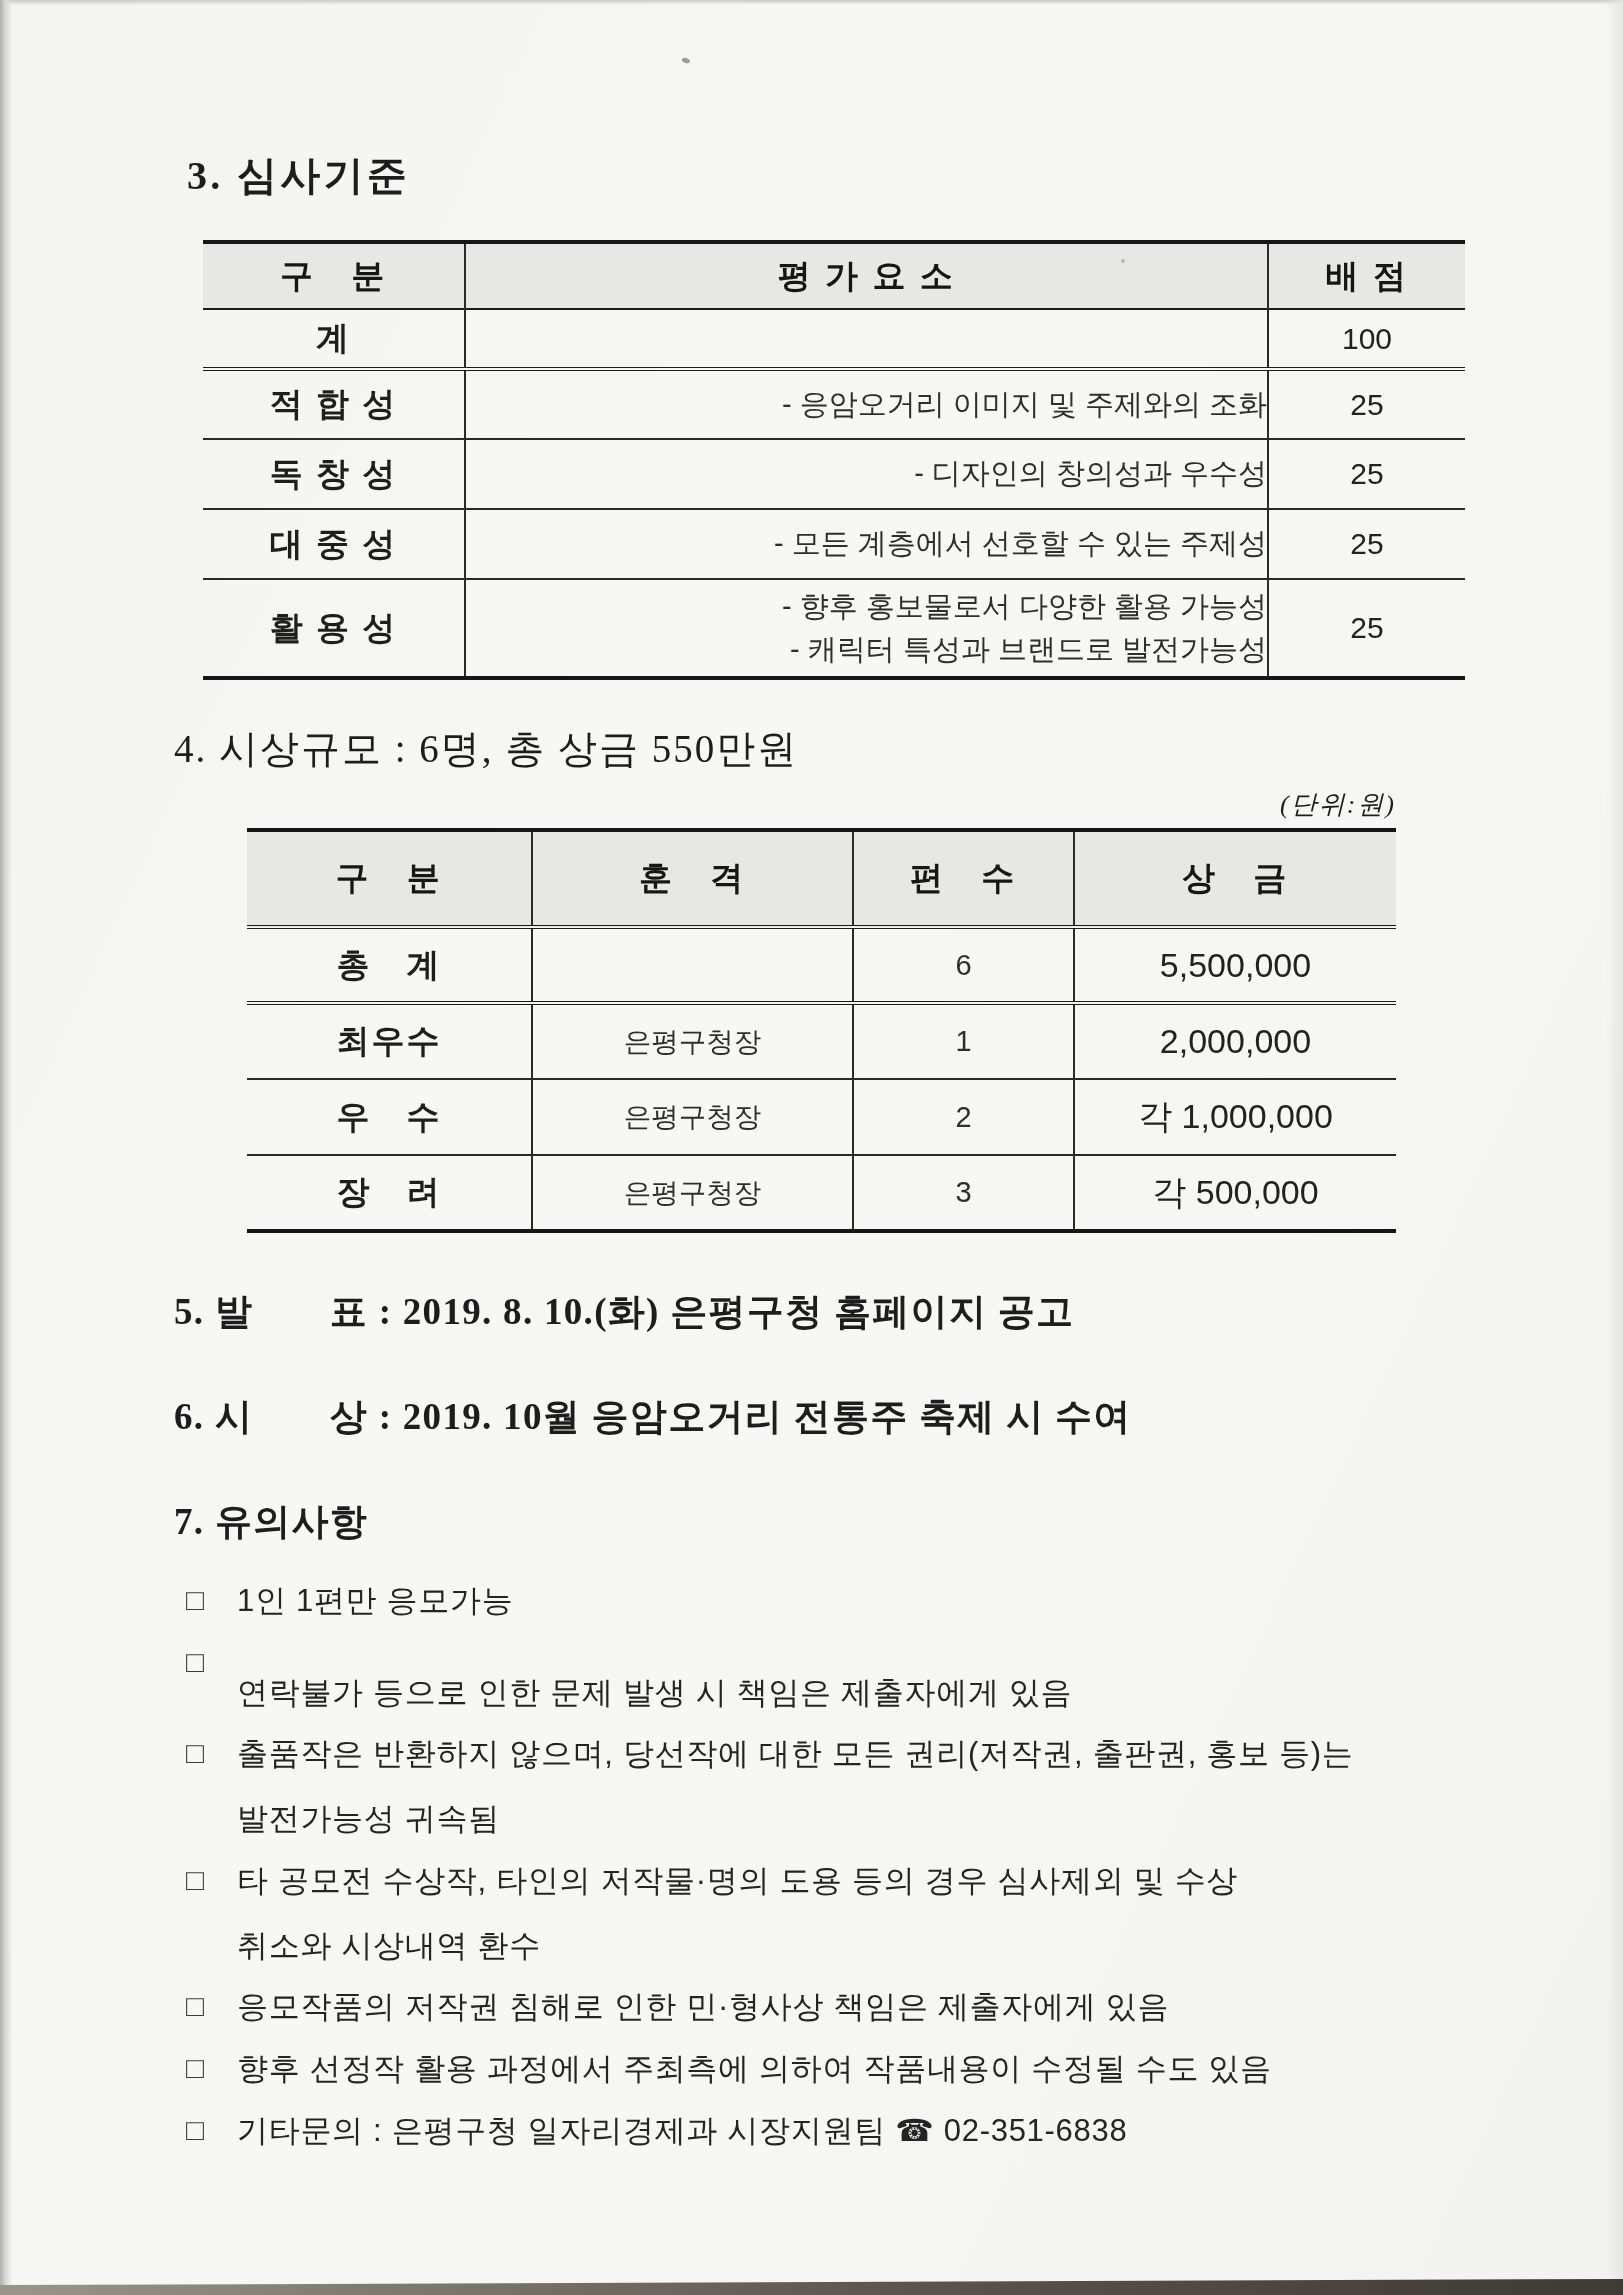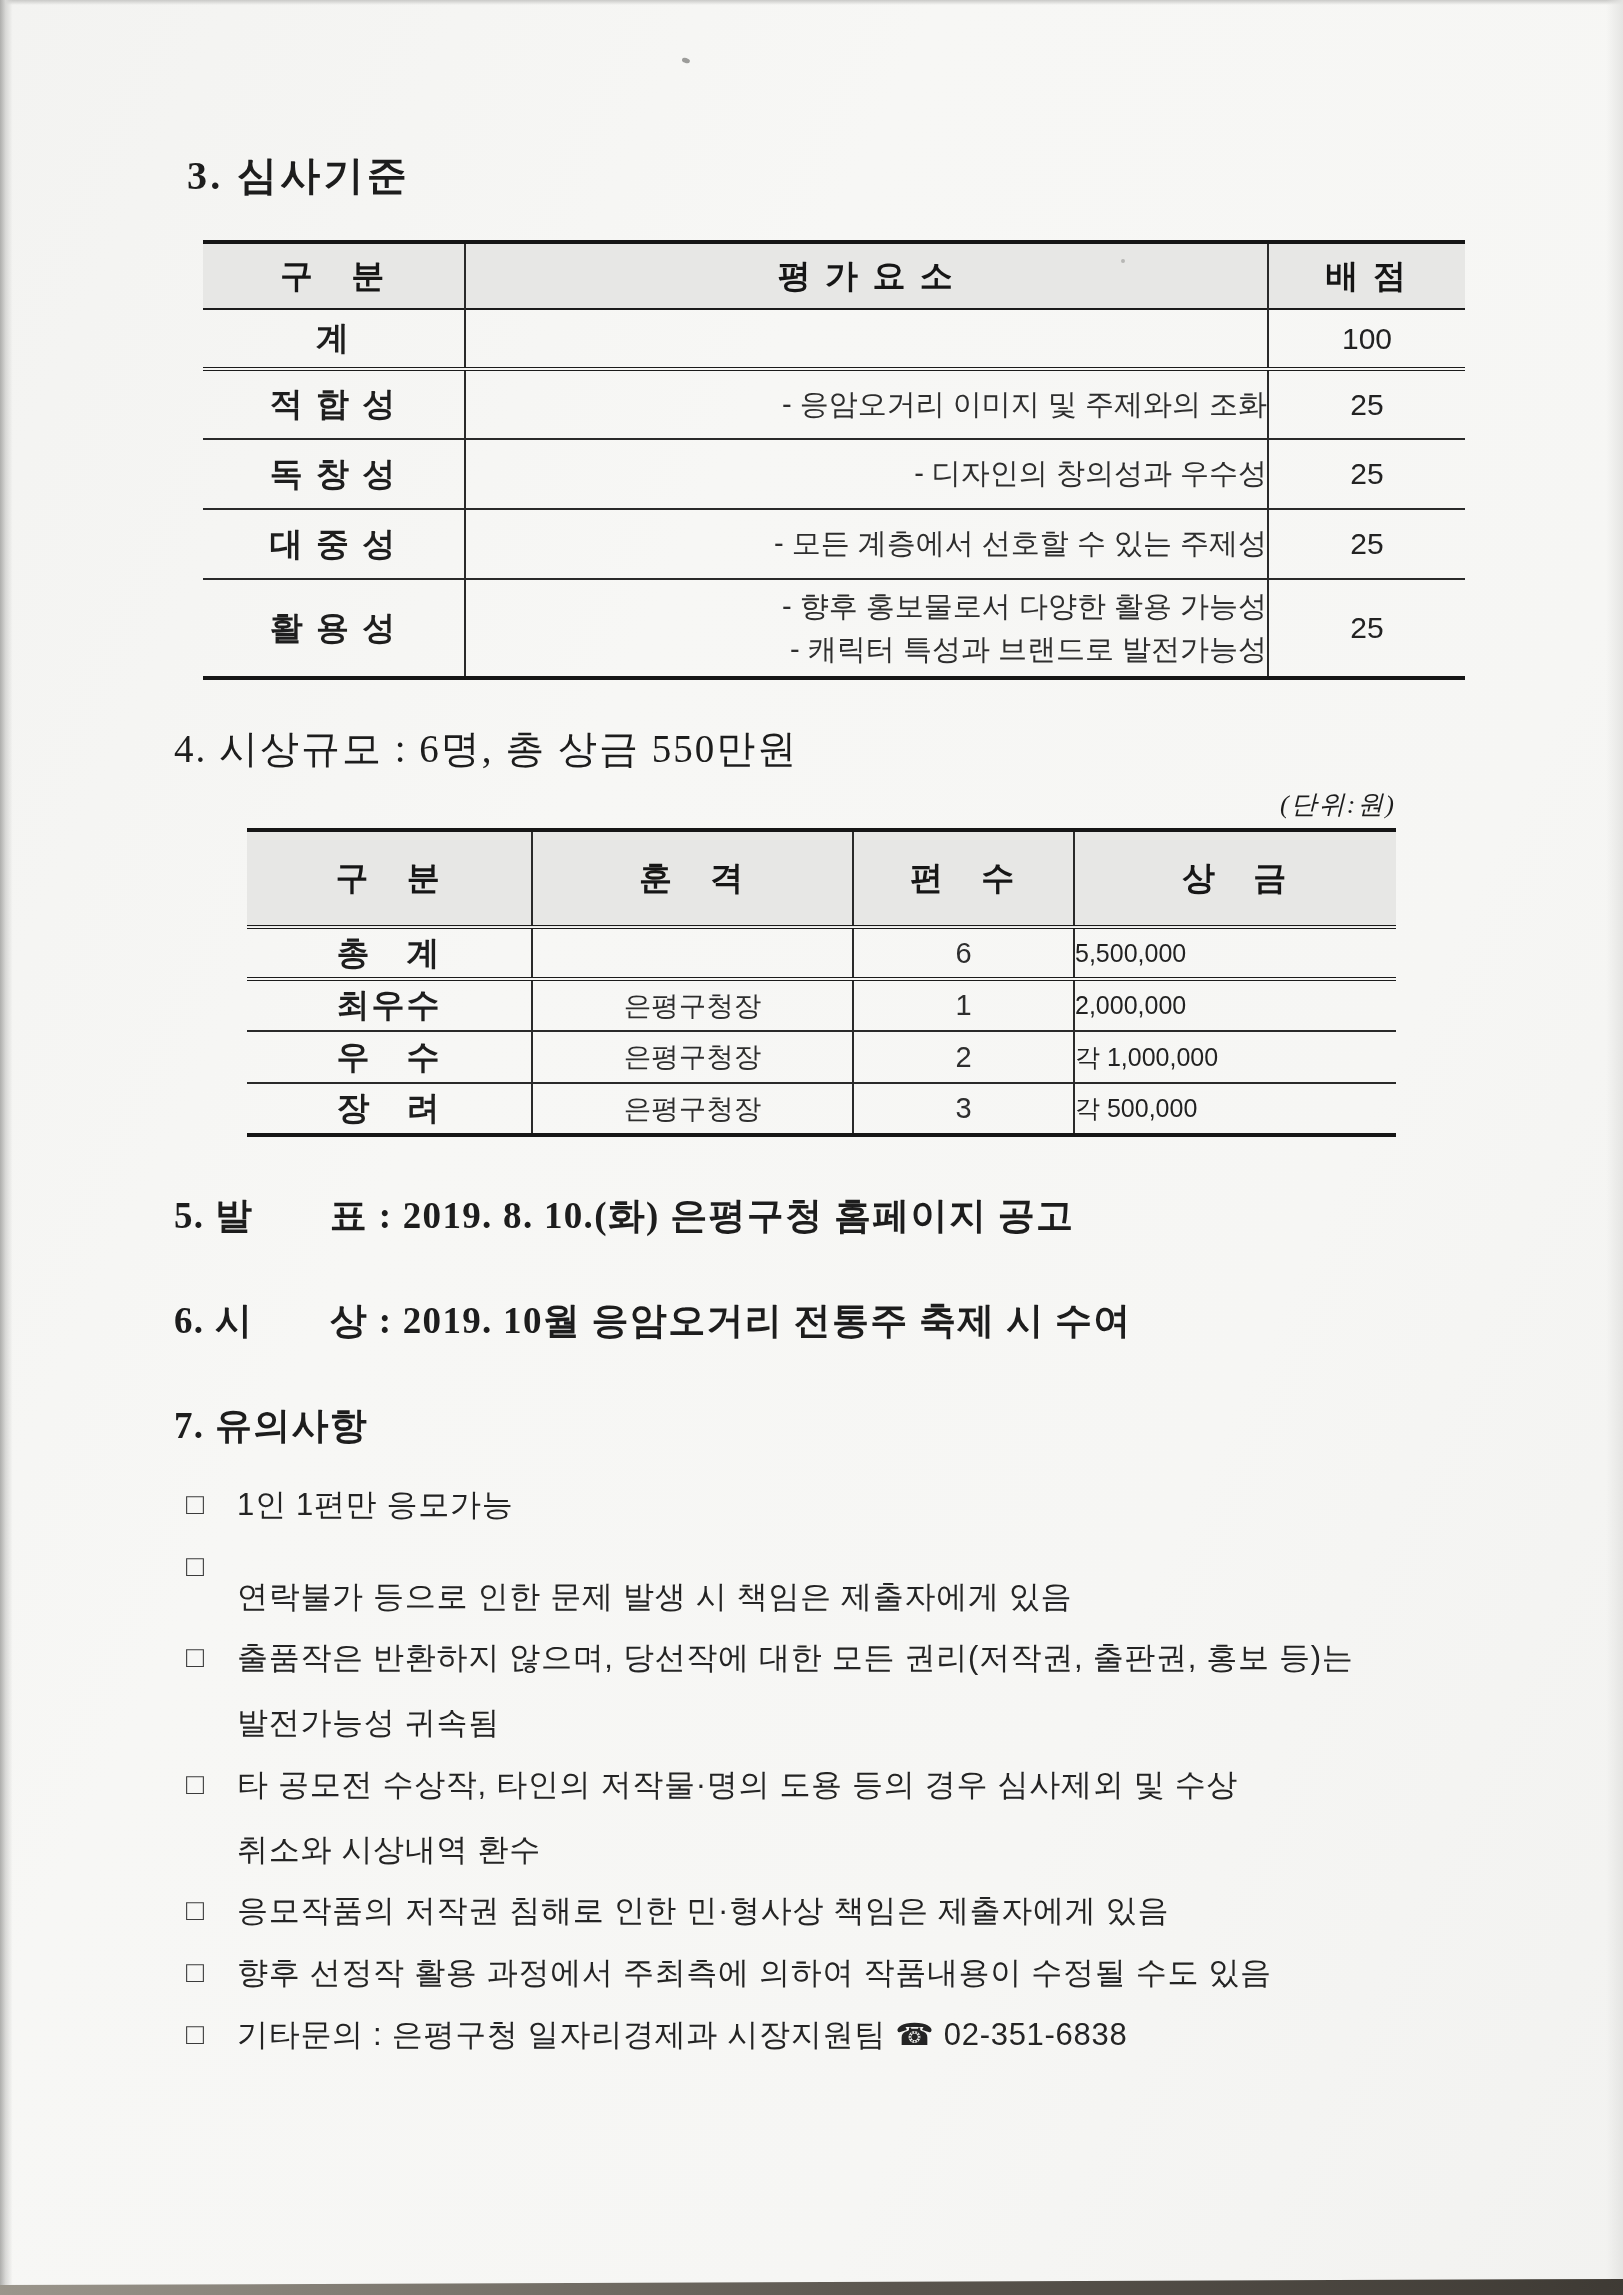--- a/index.html
+++ b/index.html
@@ -61,26 +61,26 @@
   #table1 tr.row-last { height: 99px; border-bottom: 4.6px solid #161616; }
   .lbl { font-size: 33px; font-weight: 700; text-align: center; letter-spacing: 2px; color: #1e1e1e; }
   .desc { font-size: 29px; text-align: right; padding-left: 30px; color: #2e2e2e; }
   .desc .dline { line-height: 1.5; }
   .score { font-size: 30px; text-align: center; color: #222; }
 
   #table2 { margin: 0 0 0 247px; width: 1149px; }
   #table2 thead tr { height: 97px; background: #e7e7e5;
     border-top: 4.6px solid #161616; border-bottom: 4.6px double #1b1b1b; }
   #table2 th { font-size: 33px; font-weight: 700; color: #161616; letter-spacing: 2.6px; }
-  #table2 tbody tr { height: 52px; border-bottom: 2px solid #2a2a2a; }
+  #table2 tbody tr { height: 76px; border-bottom: 2px solid #2a2a2a; }
   #table2 tr.row-sum { border-bottom: 4.6px double #1b1b1b; }
   #table2 tr.row-last { border-bottom: 4.6px solid #161616; }
   .org  { font-size: 27.5px; text-align: center; color: #2e2e2e; }
   .cnt  { font-size: 29px; text-align: center; color: #2e2e2e; }
-  .prize{ font-size: 25px; color: #222; }
+  .prize{ font-size: 34px; text-align: center; color: #222; }
 
   
   #notes { margin: 37px 0 0 186px; width: 1348px; font-size: 31px; color: #242424; }
   .note { display: flex; align-items: flex-start; margin-bottom: 27px; }
   .note .box { width: 51px; flex: 0 0 51px; font-size: 29.5px; color: #3c3c3c; line-height: 1.1; }
   .note .ntext { flex: 1; line-height: 1.12; letter-spacing: 0.7px; }
   .note .l2 { margin-top: 30px; }
 </style>
 </head>
 <body>

